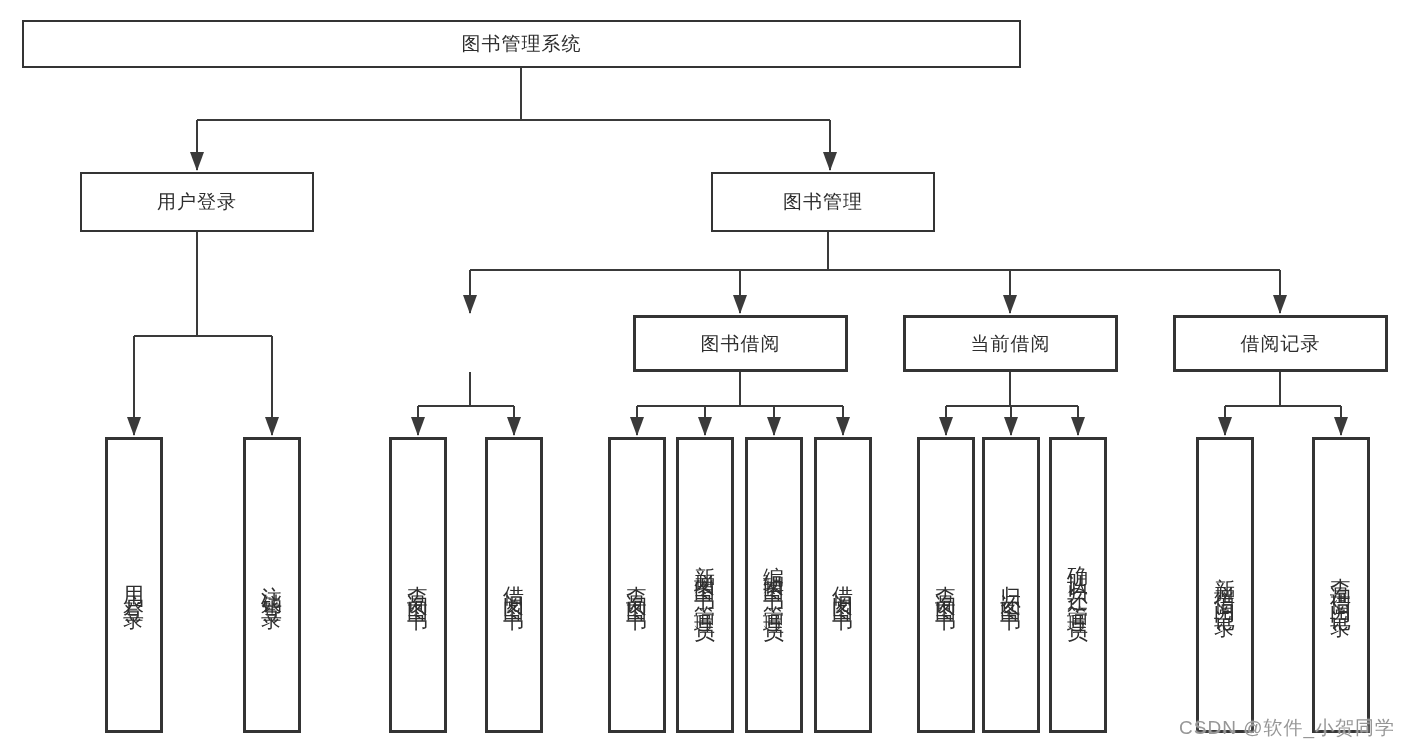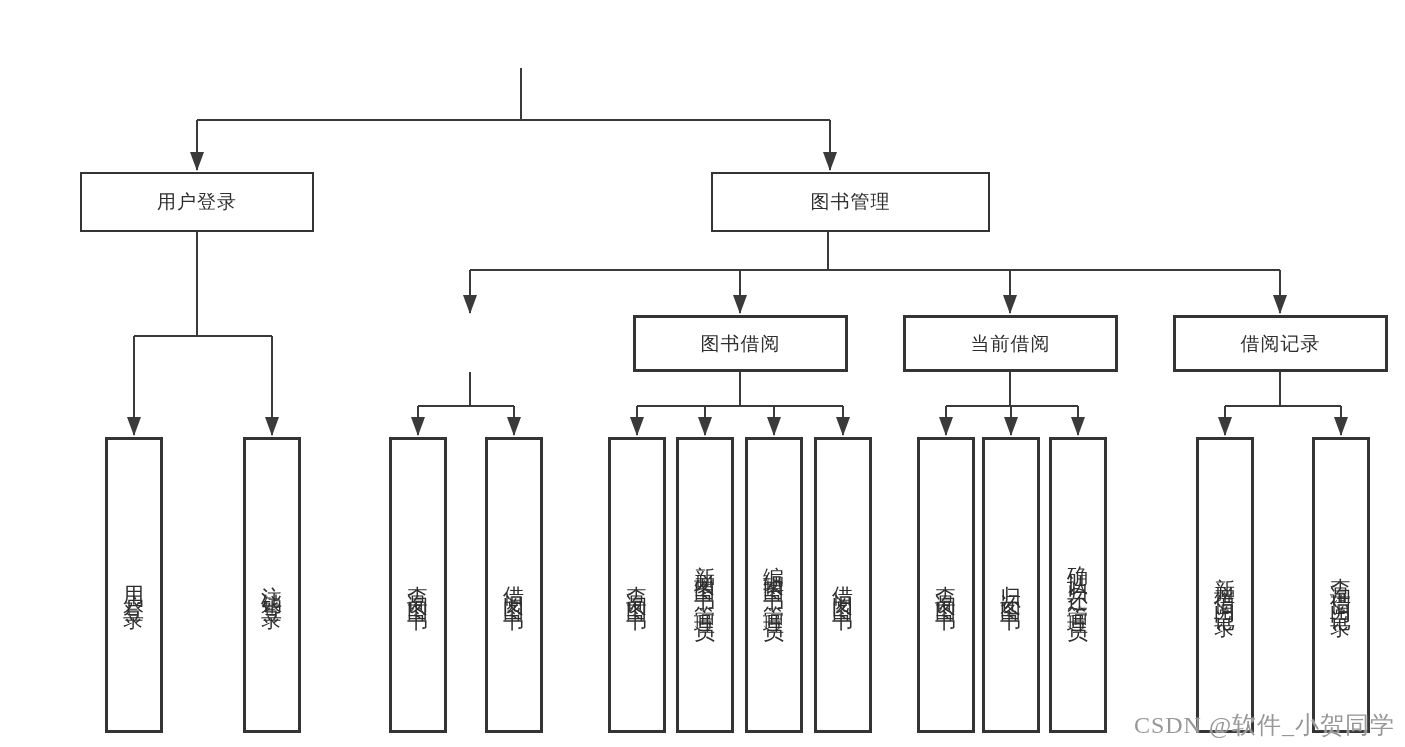--- a/index.html
+++ b/index.html
@@ -55,26 +55,25 @@
     writing-mode: vertical-rl;
     text-orientation: mixed;
     font-size: 21px;
     letter-spacing: 8px;
     line-height: 1;
   }
   .watermark {
     position: absolute;
     right: 10px;
     bottom: 6px;
-    font-size: 24px;
+    font-size: 19px;
     color: #979797;
     letter-spacing: 1px;
     z-index: 5;
     text-shadow: 0 0 2px #ffffff;
-    font-family: Liberation Serif, serif;
   }
 </style>
 </head>
 <body>
 
 <div id="canvas">
 
   <svg id="connectors" viewBox="0 0 1405 747" xmlns="http://www.w3.org/2000/svg">
     <defs>
       <marker id="arrow" markerUnits="userSpaceOnUse" markerWidth="22" markerHeight="18" refX="18" refY="7" orient="auto">
@@ -111,23 +110,24 @@
       <path d="M946 406 V435" marker-end="url(#arrow)"></path>
       <path d="M1011 406 V435" marker-end="url(#arrow)"></path>
       <path d="M1078 406 V435" marker-end="url(#arrow)"></path>
 
       <path d="M1280 372 V406 M1225 406 H1341"></path>
       <path d="M1225 406 V435" marker-end="url(#arrow)"></path>
       <path d="M1341 406 V435" marker-end="url(#arrow)"></path>
     </g>
   </svg>
 
+  <div class="box root-box">图书管理系统</div>
 
   <div class="box lvl2" style="left:80px; width:234px;">用户登录</div>
-  <div class="box lvl2" style="left:711px; width:279px;text-align:right;">图书管理</div>
+  <div class="box lvl2" style="left:711px; width:224px;text-align:right;">图书管理</div>
 
   <div class="box lvl3" style="left:903px;">当前借阅</div>
   <div class="box lvl3" style="left:633px;">图书借阅</div>
   <div class="box lvl3" style="left:1173px;">借阅记录</div>
 
   <div class="box leaf" style="left:105px;">用户登录</div>
   <div class="box leaf" style="left:243px;">注销登录</div>
 
   <div class="box leaf" style="left:389px;">查询图书</div>
   <div class="box leaf" style="left:485px;">借阅图书</div>

